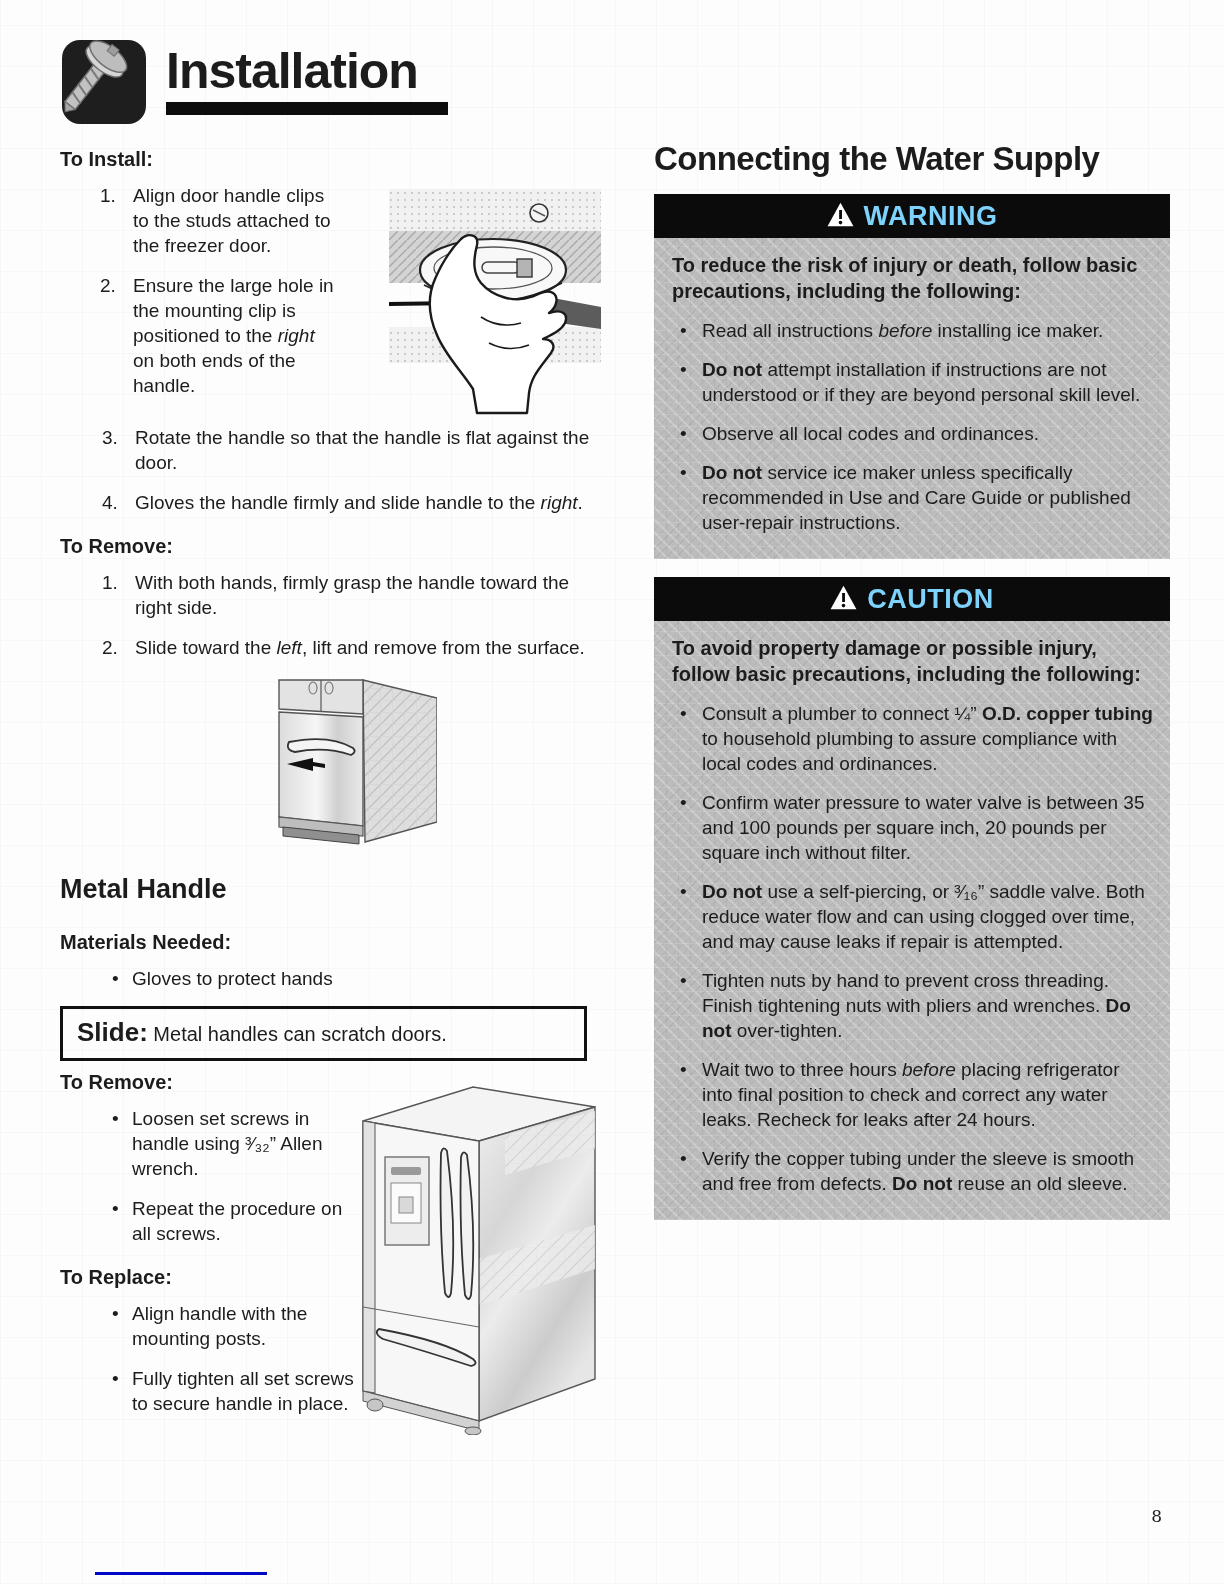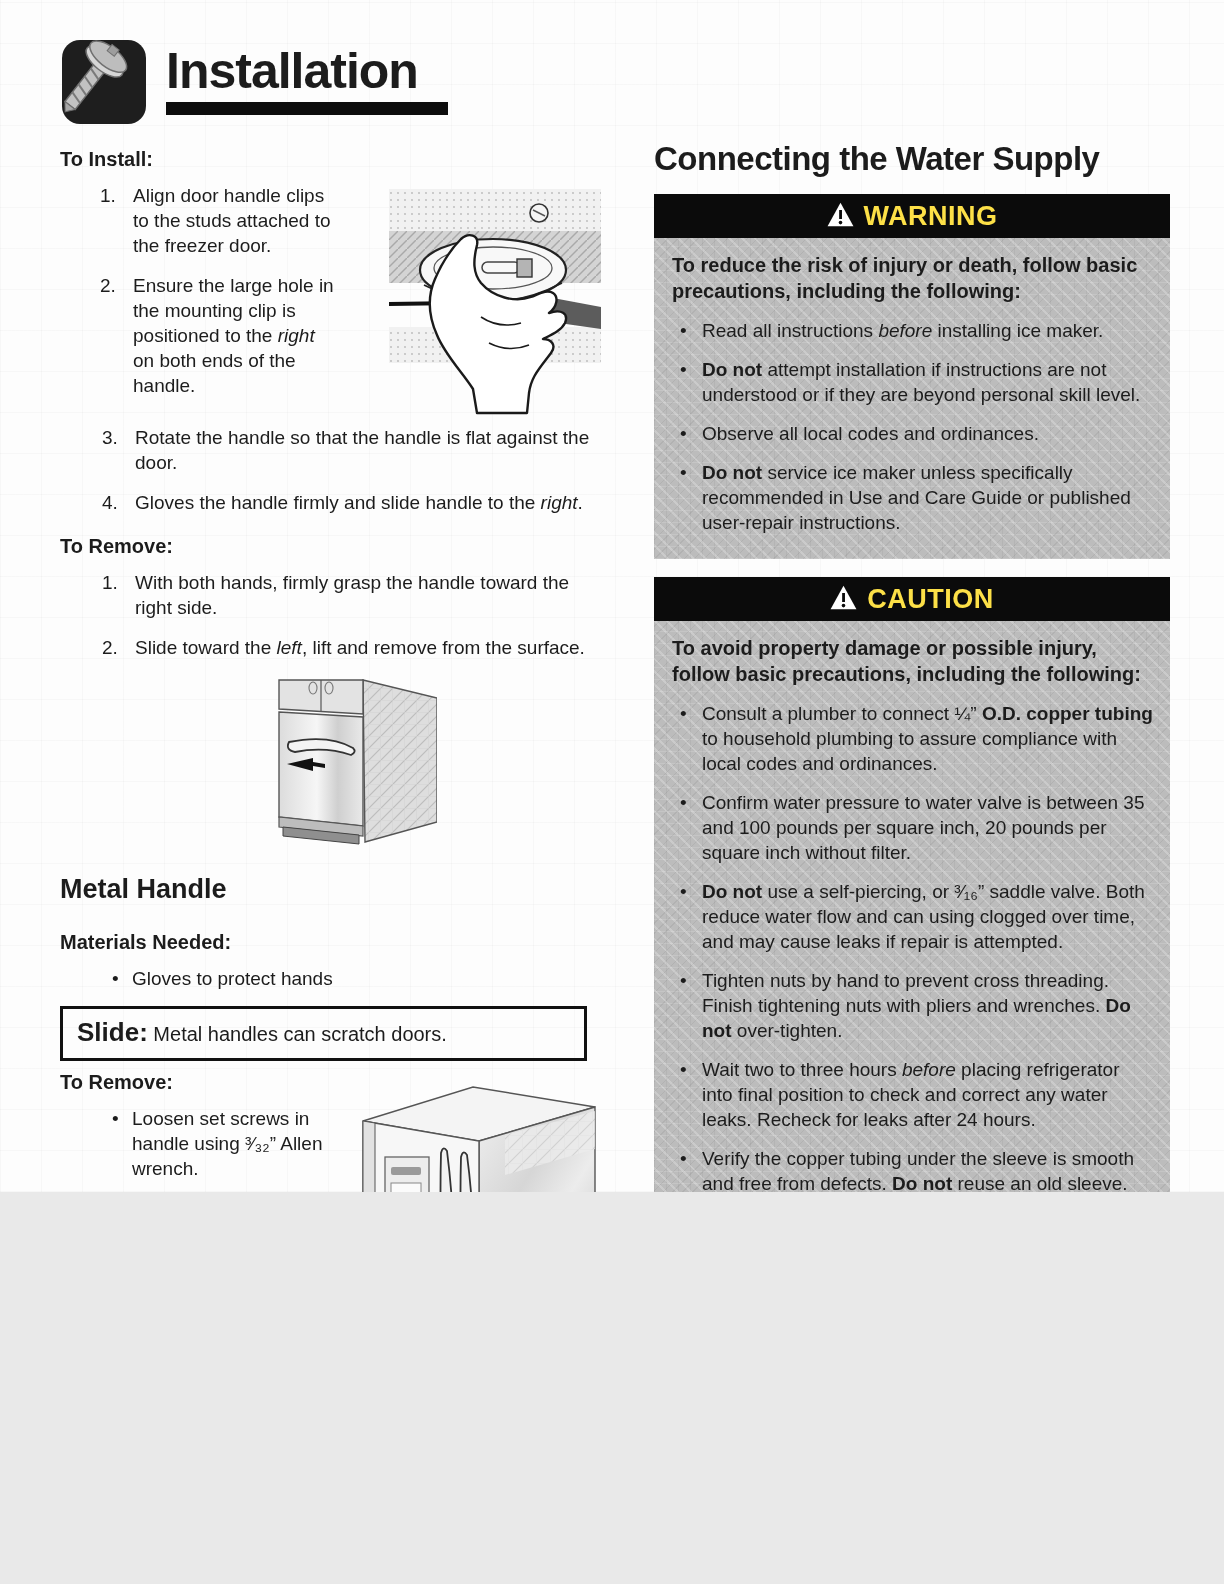--- a/index.html
+++ b/index.html
@@ -1,19 +1,19 @@
 <!DOCTYPE html>
 <html><head>
 <meta charset="utf-8">
 <style>
   * { margin:0; padding:0; box-sizing:border-box; }
   html,body { background:#e9e9e9; }
   body { font-family:"Liberation Sans", sans-serif; color:#1c1c1c; }
   .page {
-    position:relative; width:1224px; height:1192px; margin:0 auto; background:#fdfdfd;
+    position:relative; width:1224px; height:1584px; margin:0 auto; background:#fdfdfd;
     background-image:
       repeating-linear-gradient(0deg, rgba(0,0,0,0.022) 0 1px, transparent 1px 41px),
       repeating-linear-gradient(90deg, rgba(0,0,0,0.022) 0 1px, transparent 1px 41px);
     overflow:hidden;
   }
   .col-left  { position:absolute; left:60px;  top:38px;  width:541px; }
   .col-right { position:absolute; left:654px; top:140px; width:516px; }
 
   
   .doc-header { display:flex; align-items:flex-start; gap:18px; margin-bottom:18px; }
@@ -47,21 +47,21 @@
 
   
   .lower-sec { position:relative; min-height:372px; }
   .lower-sec .txt { width:296px; }
   .fridge-illu { position:absolute; right:0; top:8px; }
   .drawer-illu { display:block; margin:16px auto 4px auto; }
 
   
   .alert-box { width:516px; margin-top:16px; }
   .alert-head {
-    background:#0b0b0b; color:#fde047; height:44px;
+    background:#0b0b0b; color:#7dd3fc; height:44px;
     display:flex; align-items:center; justify-content:center; gap:10px;
   }
   .alert-head .alert-word { font-size:27px; font-weight:bold; letter-spacing:0.5px; }
   .alert-body {
     padding:14px 16px 10px 18px;
     background-color:#bcbcbc;
     background-image:
       repeating-linear-gradient(45deg,  rgba(255,255,255,0.22) 0 2px, transparent 2px 9px),
       repeating-linear-gradient(-45deg, rgba(85,85,85,0.10)   0 1px, transparent 1px 7px),
       repeating-linear-gradient(0deg,   rgba(255,255,255,0.14) 0 1px, transparent 1px 12px),
@@ -241,20 +241,21 @@
       </span>
       <div class="txt">
         <div class="h-sec" style="margin-top:10px;">To Remove:</div>
         <ul class="bullist">
             <li><span>Loosen set screws in handle using ³⁄₃₂” Allen wrench.</span></li>
             <li><span>Repeat the procedure on all screws.</span></li>
           </ul>
         <div class="h-sec">To Replace:</div>
         <ul class="bullist">
             <li><span>Align handle with the mounting posts.</span></li>
+            <li><span>Fully tighten all set screws to secure handle in place.</span></li>
           </ul>
       </div>
     </div>
 
   </div>
 
   <div class="col-right">
 
     <div class="right-title">Connecting the Water Supply</div>
 

